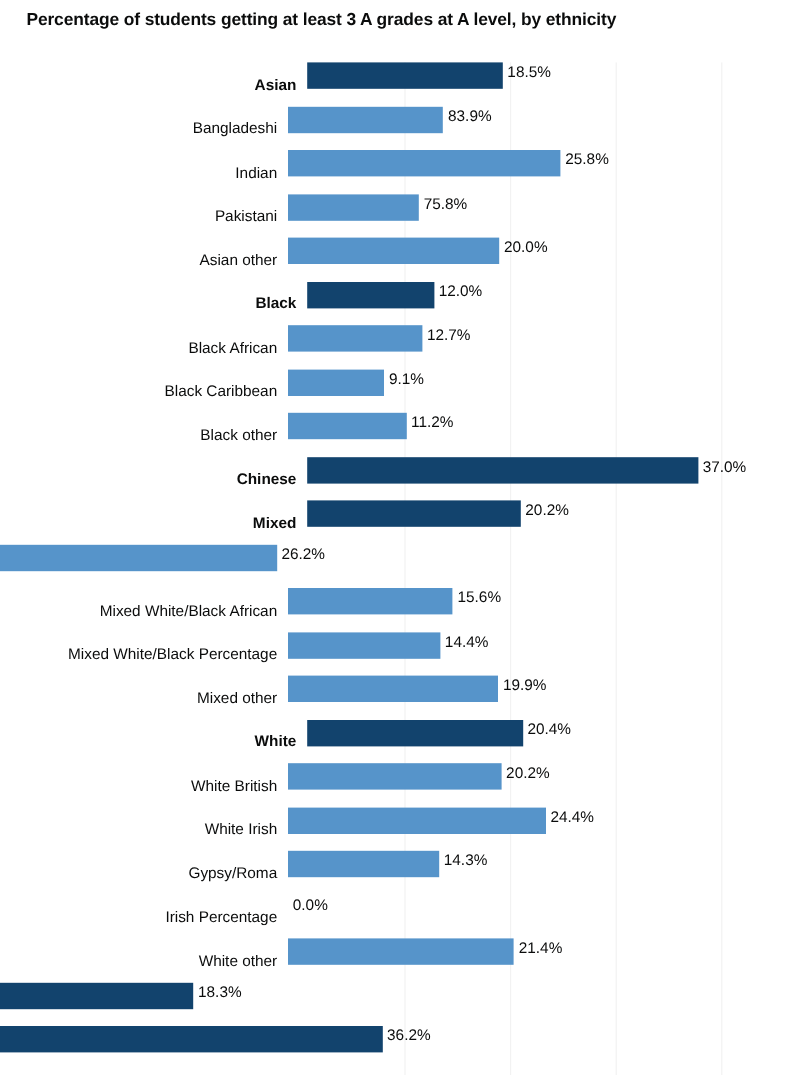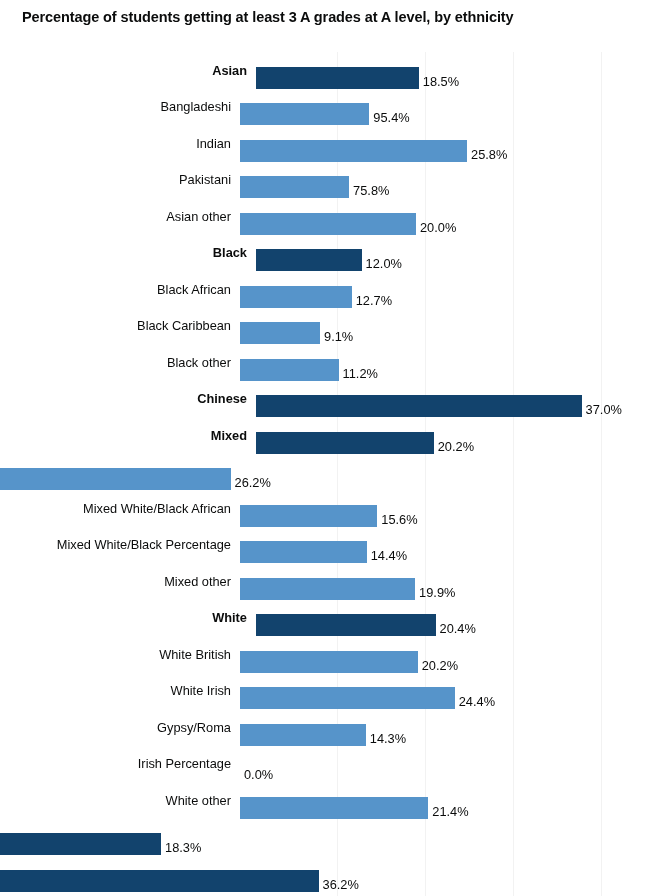--- a/index.html
+++ b/index.html
@@ -57,21 +57,21 @@
   }
   .row-label.bold {
     font-weight: bold;
     margin-left: 16px;
   }
   .bar-wrap {
     position: relative;
     flex: 1 1 auto;
     height: 100%;
     display: flex;
-    align-items: flex-end;
+    align-items: flex-start;
   }
   .bar {
     height: 22px;
     background: #5694ca;
     display: block;
   }
   .bar.total {
     background: #12436d;
   }
   .bar-value {
@@ -115,21 +115,21 @@
           <div class="row-label bold">Asian</div>
           <div class="bar-wrap">
             <div class="bar total" style="width: 162.8px;"></div>
             <span class="bar-value">18.5%</span>
           </div>
         </div>
         <div class="row">
           <div class="row-label">Bangladeshi</div>
           <div class="bar-wrap">
             <div class="bar" style="width: 129.36px;"></div>
-            <span class="bar-value">95.4%</span>
+            <span class="bar-value">83.9%</span>
           </div>
         </div>
         <div class="row">
           <div class="row-label">Indian</div>
           <div class="bar-wrap">
             <div class="bar" style="width: 227.04px;"></div>
             <span class="bar-value">25.8%</span>
           </div>
         </div>
         <div class="row">

